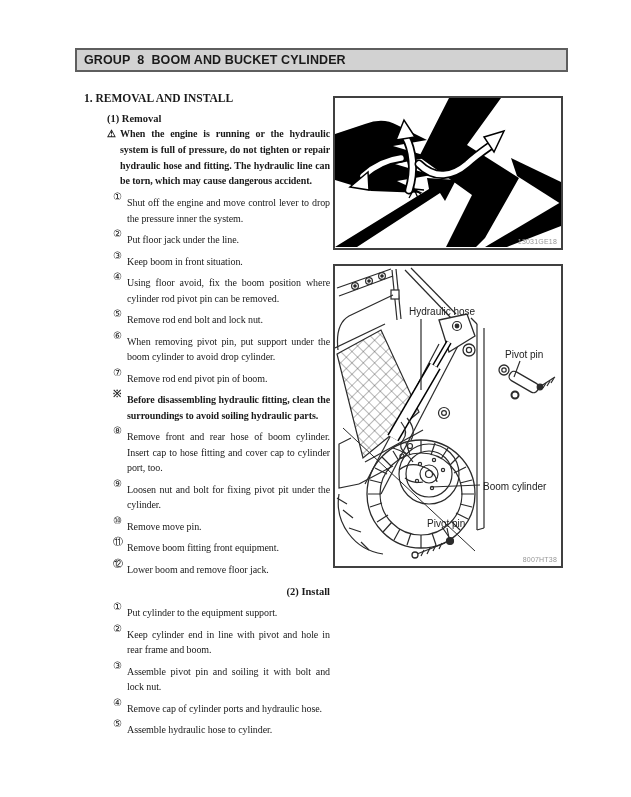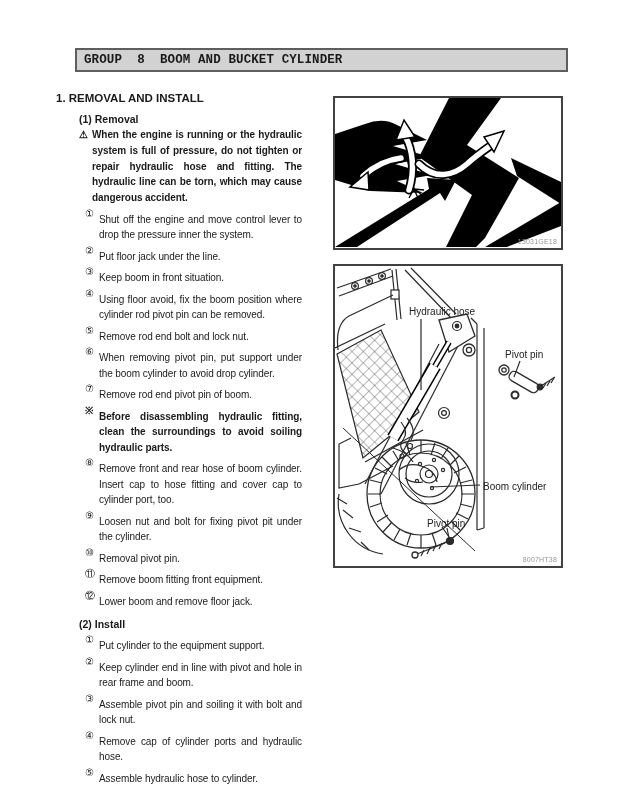--- a/index.html
+++ b/index.html
@@ -1,33 +1,33 @@
 <!DOCTYPE html>
 <html><head>
 <meta charset="utf-8">
 <style>
   html,body{margin:0;padding:0;background:#fff;}
   .page{position:relative;width:631px;height:797px;background:#ffffff;overflow:hidden;
         font-family:"Liberation Sans", sans-serif;color:#1a1a1a;}
   .title-bar{position:absolute;left:75px;top:48px;width:482px;height:20px;background:#d2d2d2;
         border:2px solid #5e5e5e;display:flex;align-items:center;padding-left:7px;
-        font-weight:bold;font-size:12.5px;white-space:pre;letter-spacing:0.1px;font-family:Liberation Mono, monospace;}
-  .text-col{position:absolute;left:56px;top:92px;width:246px;}
+        font-weight:bold;font-size:12.5px;white-space:pre;letter-spacing:0.1px;}
+  .text-col{position:absolute;left:84px;top:92px;width:246px;font-family:Liberation Serif, serif;}
   .h1{font-size:11.5px;font-weight:bold;margin:0 0 9px 0;}
   .h2{font-size:11px;font-weight:bold;padding-left:14px;margin:0 0 8px 0;}
   .h3{font-size:10.5px;font-weight:bold;padding-left:23px;margin:0 0 2px 0;}
   .warning{display:flex;padding-left:23px;font-weight:bold;font-size:10px;line-height:15.8px;}
   .warning .marker{width:13px;flex:none;}
   .warn-text{flex:1;text-align:justify;letter-spacing:-0.08px;}
   .steps{padding-left:29px;}
   .step{display:flex;font-size:10px;line-height:15.5px;}
   .step .marker{width:14px;flex:none;}
   .step-text{flex:1;text-align:justify;letter-spacing:-0.08px;margin-top:6px;}
   .step.bold{font-weight:bold;}
-  .install-h{margin-top:9px;}
+  .install-h{margin-top:9px;text-align:right;}
   .fig{position:absolute;background:#fff;border:2px solid #404040;}
   .fig1{left:333px;top:96px;width:226px;height:150px;}
   .fig2{left:333px;top:264px;width:226px;height:300px;}
   .fig svg{position:absolute;left:0;top:0;}
   .caption{position:absolute;right:4px;bottom:3px;font-size:7px;color:#979797;letter-spacing:0.2px;}
   svg text{font-family:"Liberation Sans",sans-serif;font-size:10px;fill:#222;}
 </style>
 </head>
 <body>
 
@@ -93,21 +93,21 @@
           <span class="step-text">Remove front and rear hose of boom cylinder.  Insert cap to hose fitting and cover cap to cylinder port, too.</span>
         </div>
 
         <div class="step">
           <span class="marker">⑨</span>
           <span class="step-text">Loosen nut and bolt for fixing pivot pit under the cylinder.</span>
         </div>
 
         <div class="step">
           <span class="marker">⑩</span>
-          <span class="step-text">Removal pivot pin.</span>
+          <span class="step-text">Remove move pin.</span>
         </div>
 
         <div class="step">
           <span class="marker">⑪</span>
           <span class="step-text">Remove boom fitting front equipment.</span>
         </div>
 
         <div class="step">
           <span class="marker">⑫</span>
           <span class="step-text">Lower boom and remove floor jack.</span>

